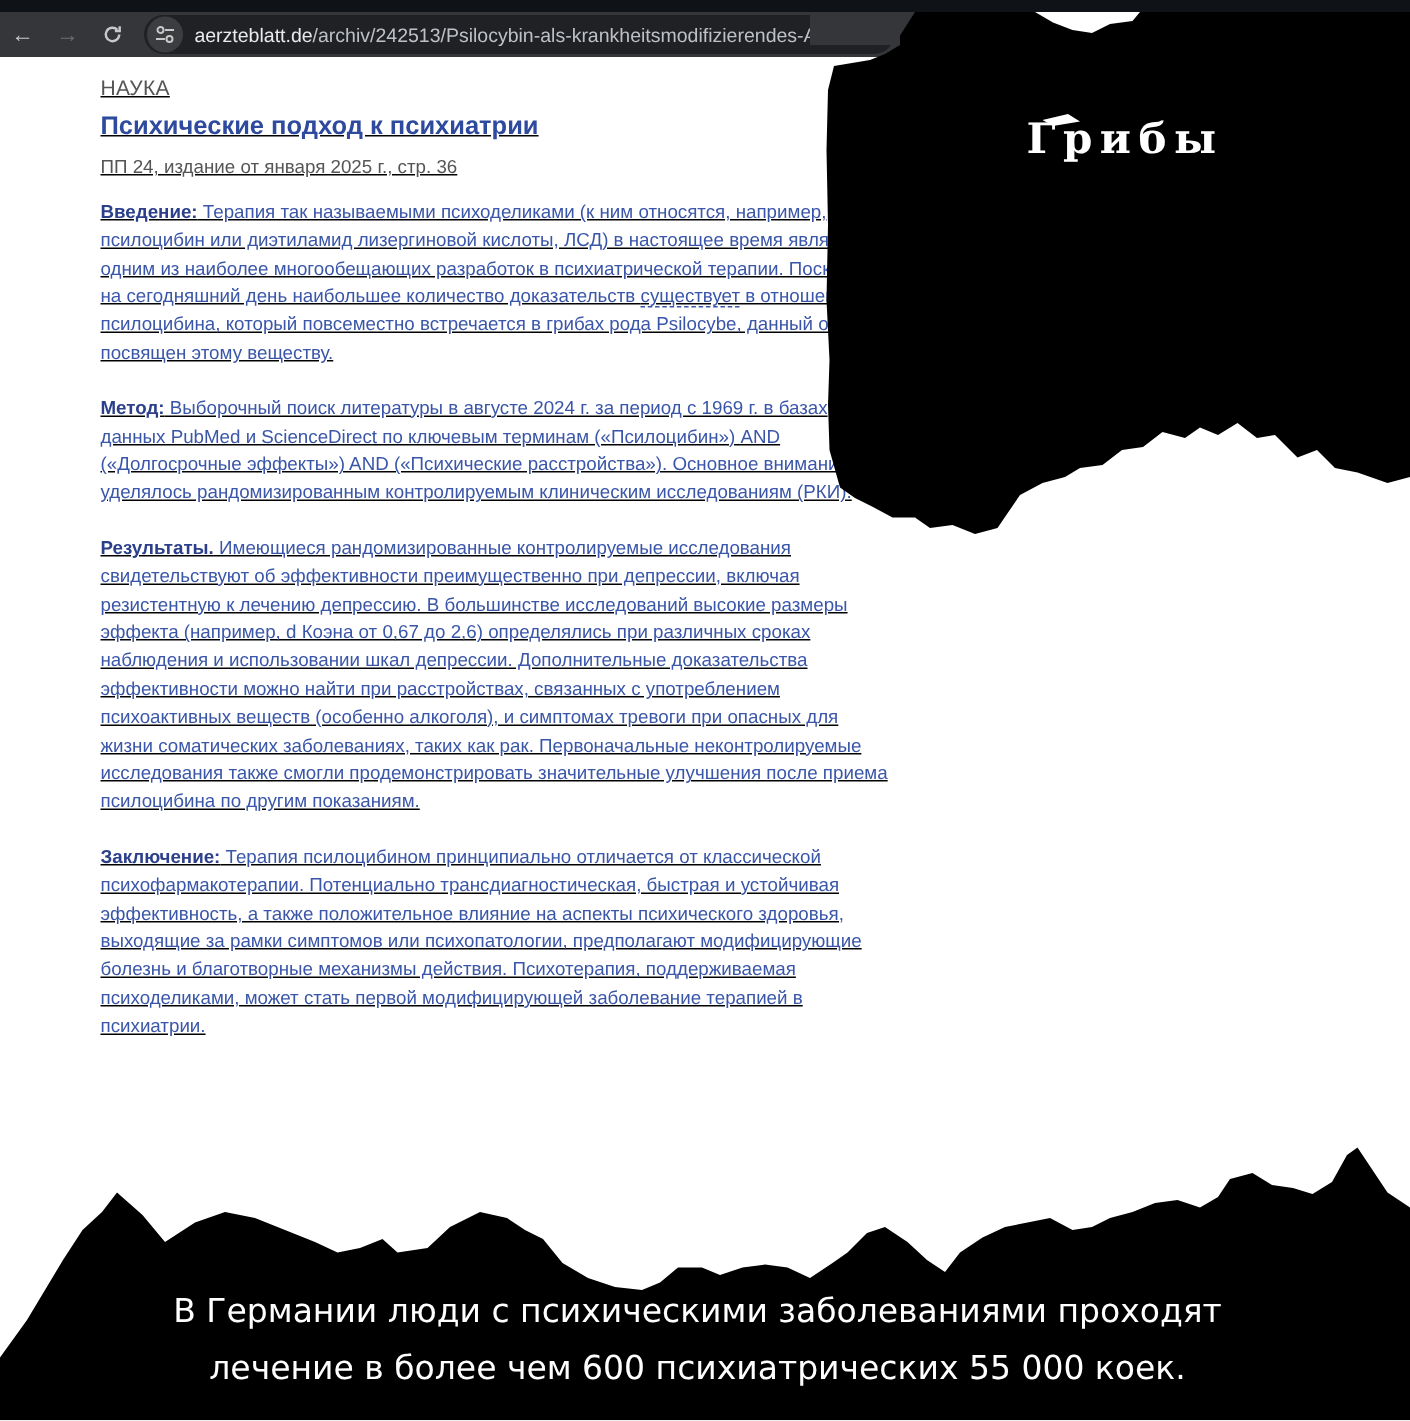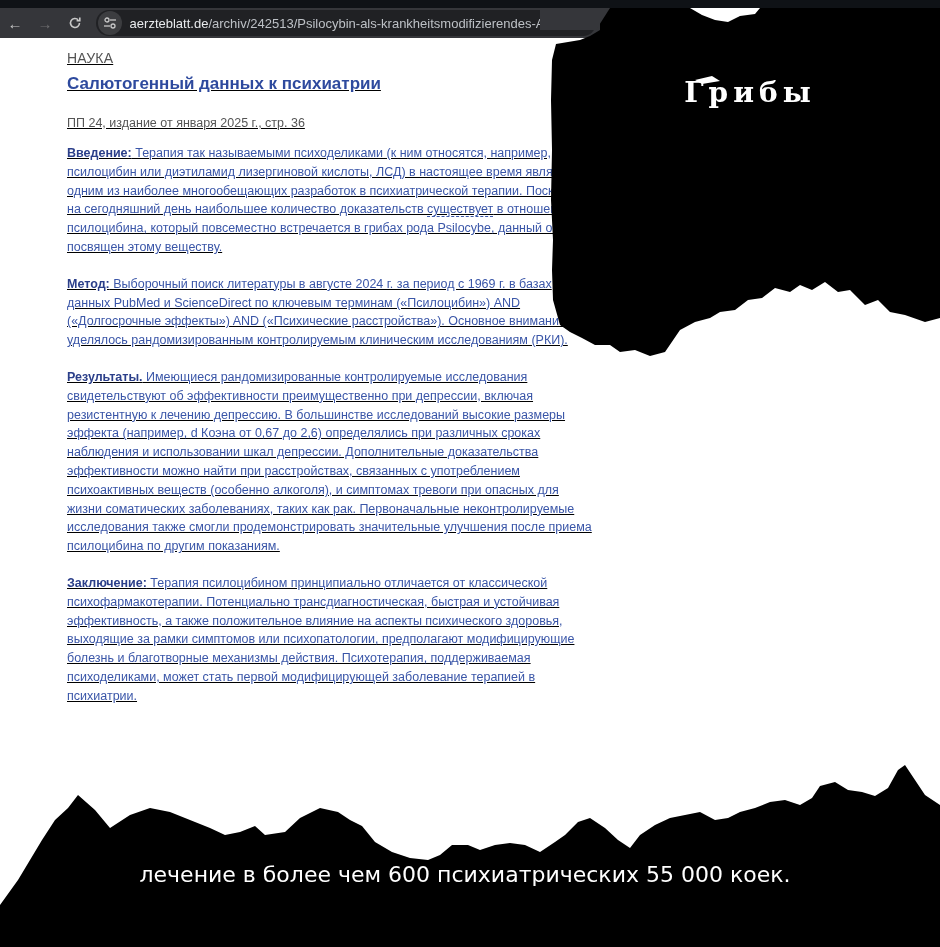--- a/index.html
+++ b/index.html
@@ -28,21 +28,21 @@
       margin-left: 2px; display: flex; align-items: center; justify-content: center;
     }
     .url { color: #e8eaed; font-size: 13px; margin-left: 8px; white-space: nowrap; overflow: hidden; }
     .url .path { color: #bdc1c6; }
 
     
     .article { position: absolute; left: 67px; top: 50px; width: 530px; text-decoration: underline; }
     .kicker { font-size: 14px; color: #555; letter-spacing: 0.2px; }
     .title { font-size: 21px; font-weight: bold; color: #3a3a3a; line-height: 35px; margin-top: 8px; }
     .subtitle { font-size: 17px; font-weight: bold; color: #2e4a9e; margin-top: 8px; }
-    .meta { font-size: 12.5px; color: #555; margin-top: 22px; }
+    .meta { font-size: 12.5px; color: #555; margin-top: 10px; }
     .para { font-size: 12.5px; color: #3a56a8; line-height: 18.8px; margin-top: 18px; width: 525px; }
     .para .lead { font-weight: bold; color: #2b3f8a; text-align: right; }
     .para.first { margin-top: 14px; }
     .dotted { border-bottom: 1px dashed #3a56a8; }
 
     
     .overlay { position: absolute; left: 0; top: 0; width: 940px; height: 947px; pointer-events: none; }
 
     .badge-title {
       position: absolute; left: 600px; top: 76px; width: 300px; text-align: center;
@@ -85,21 +85,21 @@
           <circle cx="10" cy="9" r="2" fill="none" stroke="#c8c8c8" stroke-width="1.3"></circle>
           <line x1="1" y1="9" x2="7" y2="9" stroke="#c8c8c8" stroke-width="1.3"></line>
         </svg>
       </div>
       <div class="url"><span>aerzteblatt.de</span><span class="path">/archiv/242513/Psilocybin-als-krankheitsmodifizierendes-Arzneimittel</span></div>
     </div>
   </div>
 
   <div class="article">
     <div class="kicker">НАУКА</div>
-    <div class="subtitle">Салютогенный данных к психиатрии</div>
+    <div class="subtitle">Психические подход к психиатрии</div>
     <div class="meta">ПП 24, издание от января 2025 г., стр. 36</div>
 
     <div class="para first">
       <span class="lead">Введение:</span><span> Терапия так называемыми психоделиками (к ним относятся, например, псилоцибин или диэтиламид лизергиновой кислоты, ЛСД) в настоящее время является одним из наиболее многообещающих разработок в психиатрической терапии. Поскольку на сегодняшний день наибольшее количество доказательств </span><span class="dotted">существует</span><span> в отношении псилоцибина, который повсеместно встречается в грибах рода Psilocybe, данный обзор посвящен этому веществу.</span>
     </div>
     <div class="para">
       <span class="lead">Метод:</span><span> Выборочный поиск литературы в августе 2024 г. за период с 1969 г. в базах данных PubMed и ScienceDirect по ключевым терминам («Псилоцибин») AND («Долгосрочные эффекты») AND («Психические расстройства»). Основное внимание уделялось рандомизированным контролируемым клиническим исследованиям (РКИ).</span>
     </div>
     <div class="para">
       <span class="lead">Результаты.</span><span> Имеющиеся рандомизированные контролируемые исследования свидетельствуют об эффективности преимущественно при депрессии, включая резистентную к лечению депрессию. В большинстве исследований высокие размеры эффекта (например, d Коэна от 0,67 до 2,6) определялись при различных сроках наблюдения и использовании шкал депрессии. Дополнительные доказательства эффективности можно найти при расстройствах, связанных с употреблением психоактивных веществ (особенно алкоголя), и симптомах тревоги при опасных для жизни соматических заболеваниях, таких как рак. Первоначальные неконтролируемые исследования также смогли продемонстрировать значительные улучшения после приема псилоцибина по другим показаниям.</span>
@@ -117,15 +117,16 @@
     <path fill="#fff" d="M695 80 L712 76 L720 81 L702 84 Z"></path>
 
     <path fill="#35363a" d="M540 8 L610 8 L596 30 L540 30 Z"></path>
 
     <path fill="#000" d="M0 947 L0 905 L18 880 L30 860 L42 840 L55 820 L68 808 L78 795 L95 810 L110 828 L130 815 L150 808 L170 812 L190 820 L210 828 L225 835 L240 832 L255 826 L265 835 L285 832 L300 818 L320 808 L338 812 L350 820 L362 826 L375 842 L392 852 L410 858 L428 860 L440 855 L452 845 L468 845 L480 850 L495 845 L510 843 L525 845 L540 852 L555 842 L565 835 L578 822 L590 818 L605 828 L618 840 L630 848 L640 835 L655 825 L670 818 L685 815 L700 812 L715 820 L728 818 L740 812 L755 808 L770 802 L785 800 L800 805 L812 798 L820 786 L835 782 L848 790 L862 792 L875 796 L888 788 L898 770 L905 765 L915 780 L925 795 L940 805 L940 947 Z"></path>
   </svg>
 
   <div class="badge-title">Грибы</div>
 
   <div class="footer-text">
+    <div>В Германии люди с психическими заболеваниями проходят</div>
     <div>лечение в более чем 600 психиатрических 55 000 коек.</div>
   </div>
 </div>
 
 </body></html>

